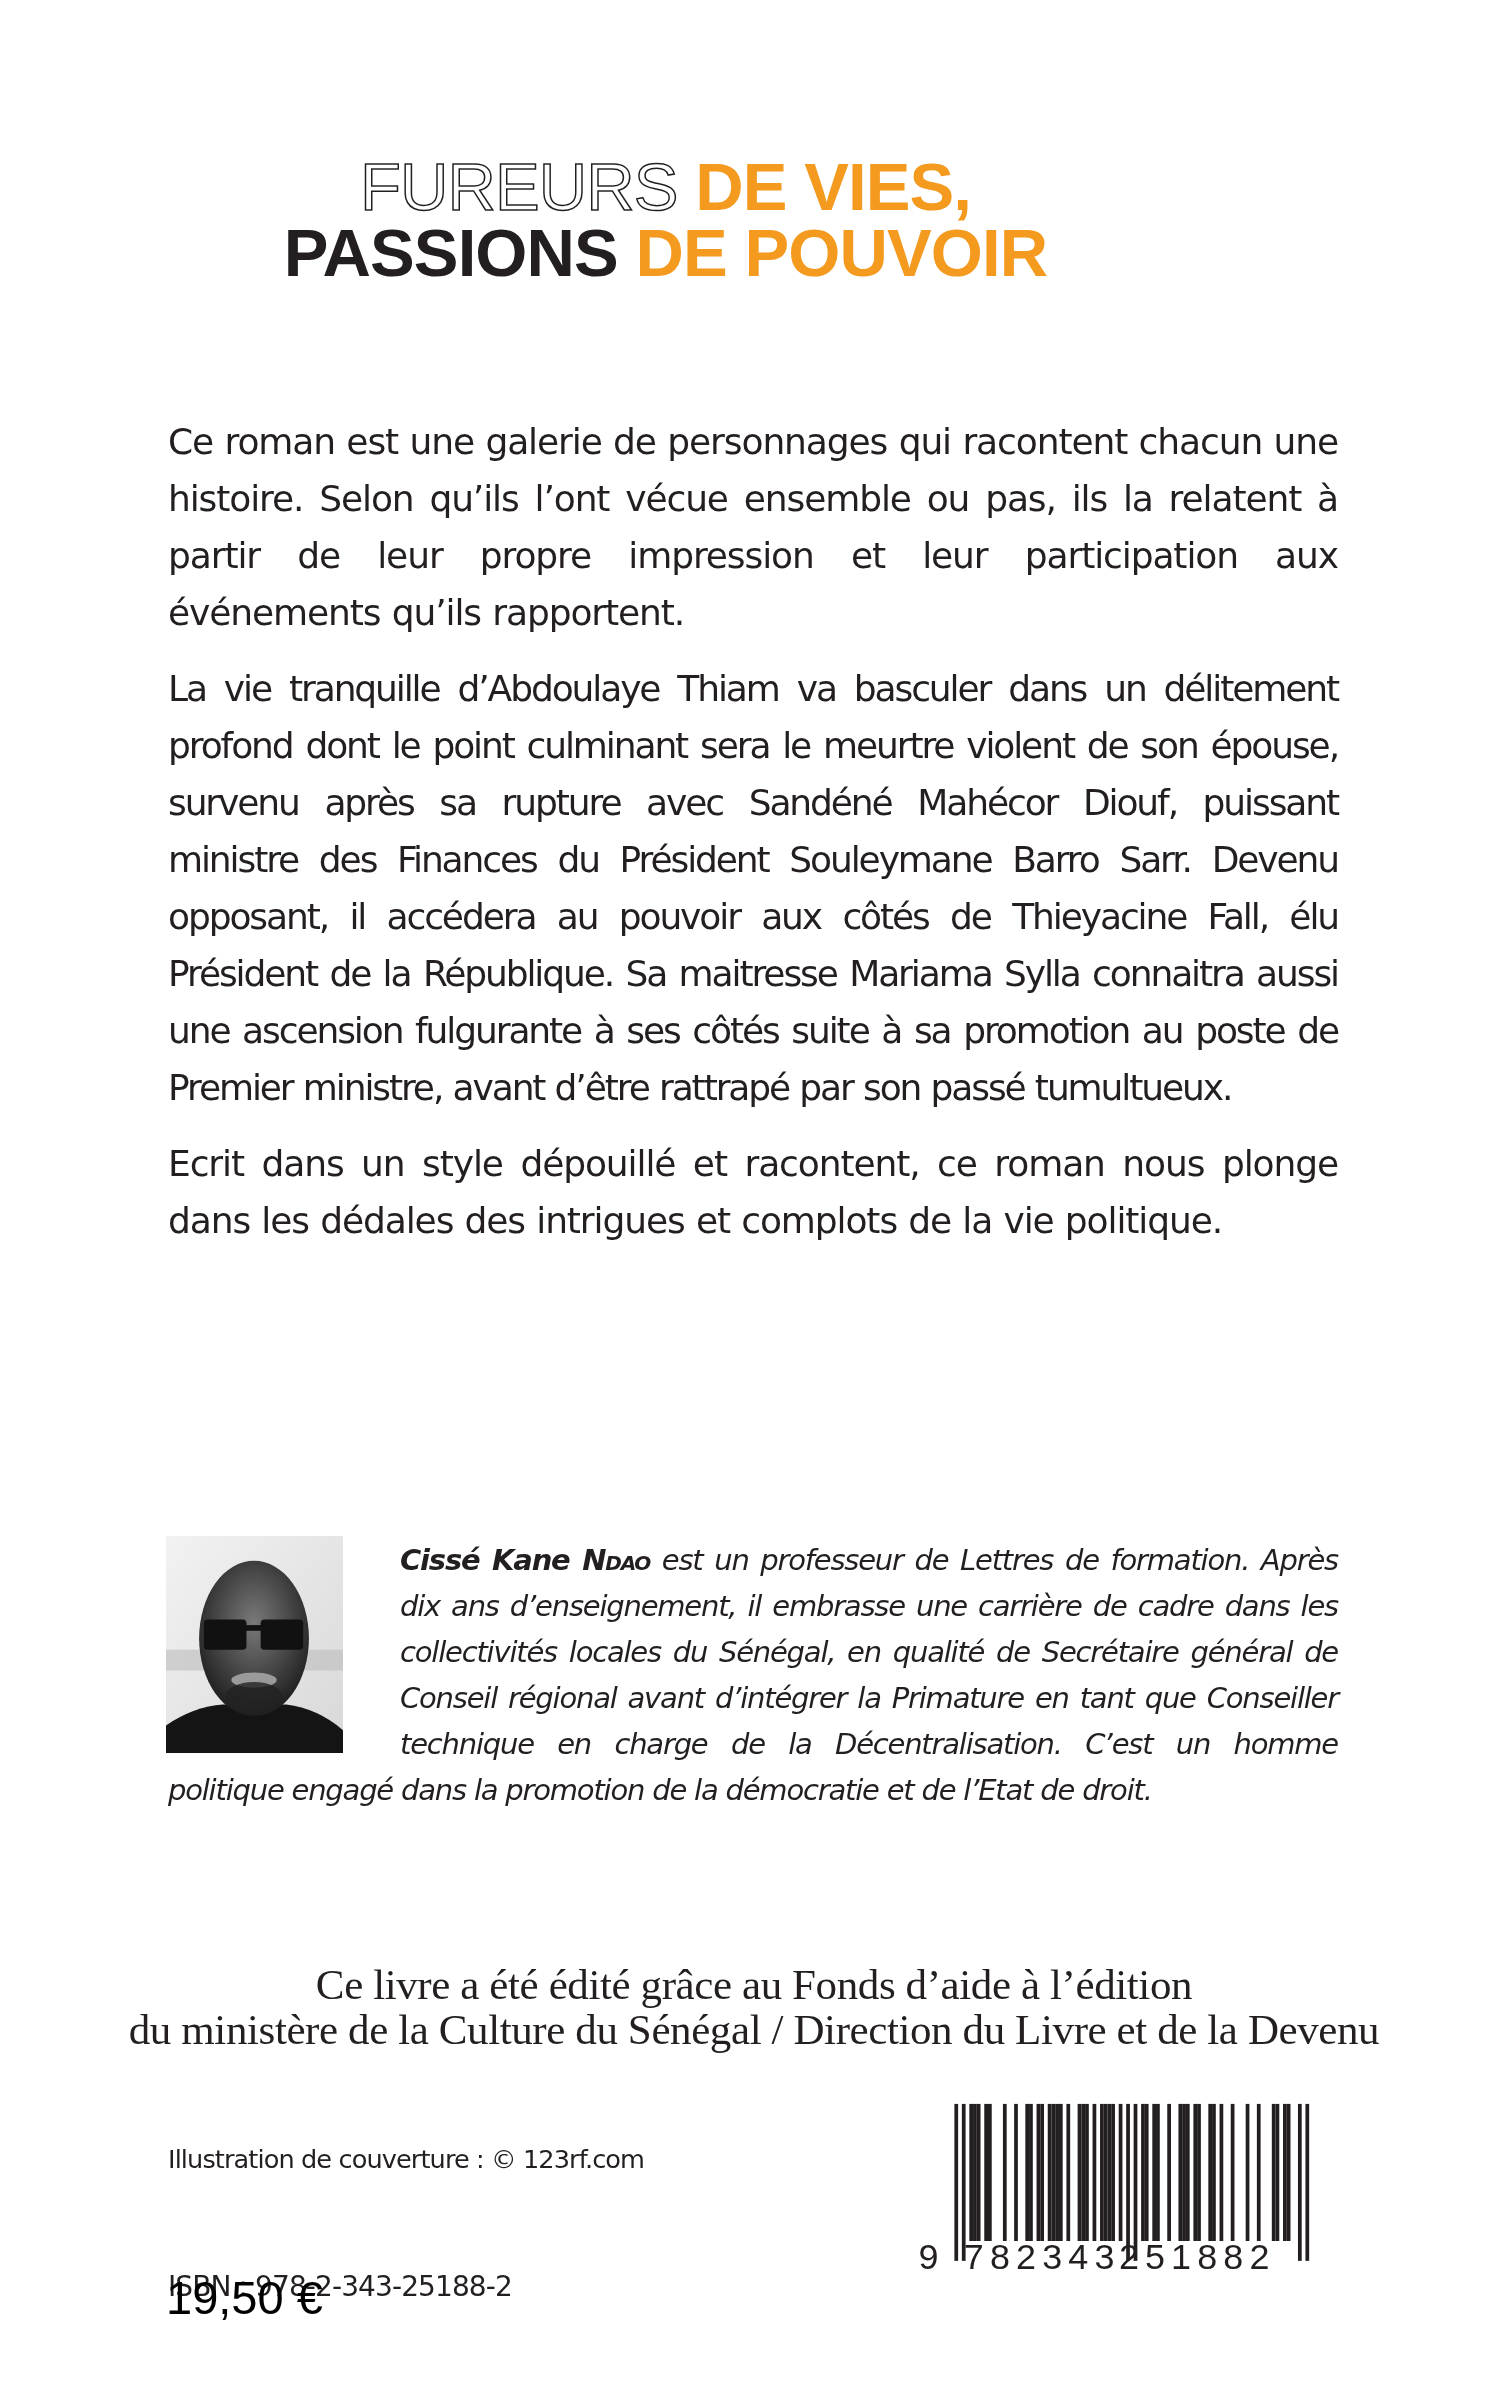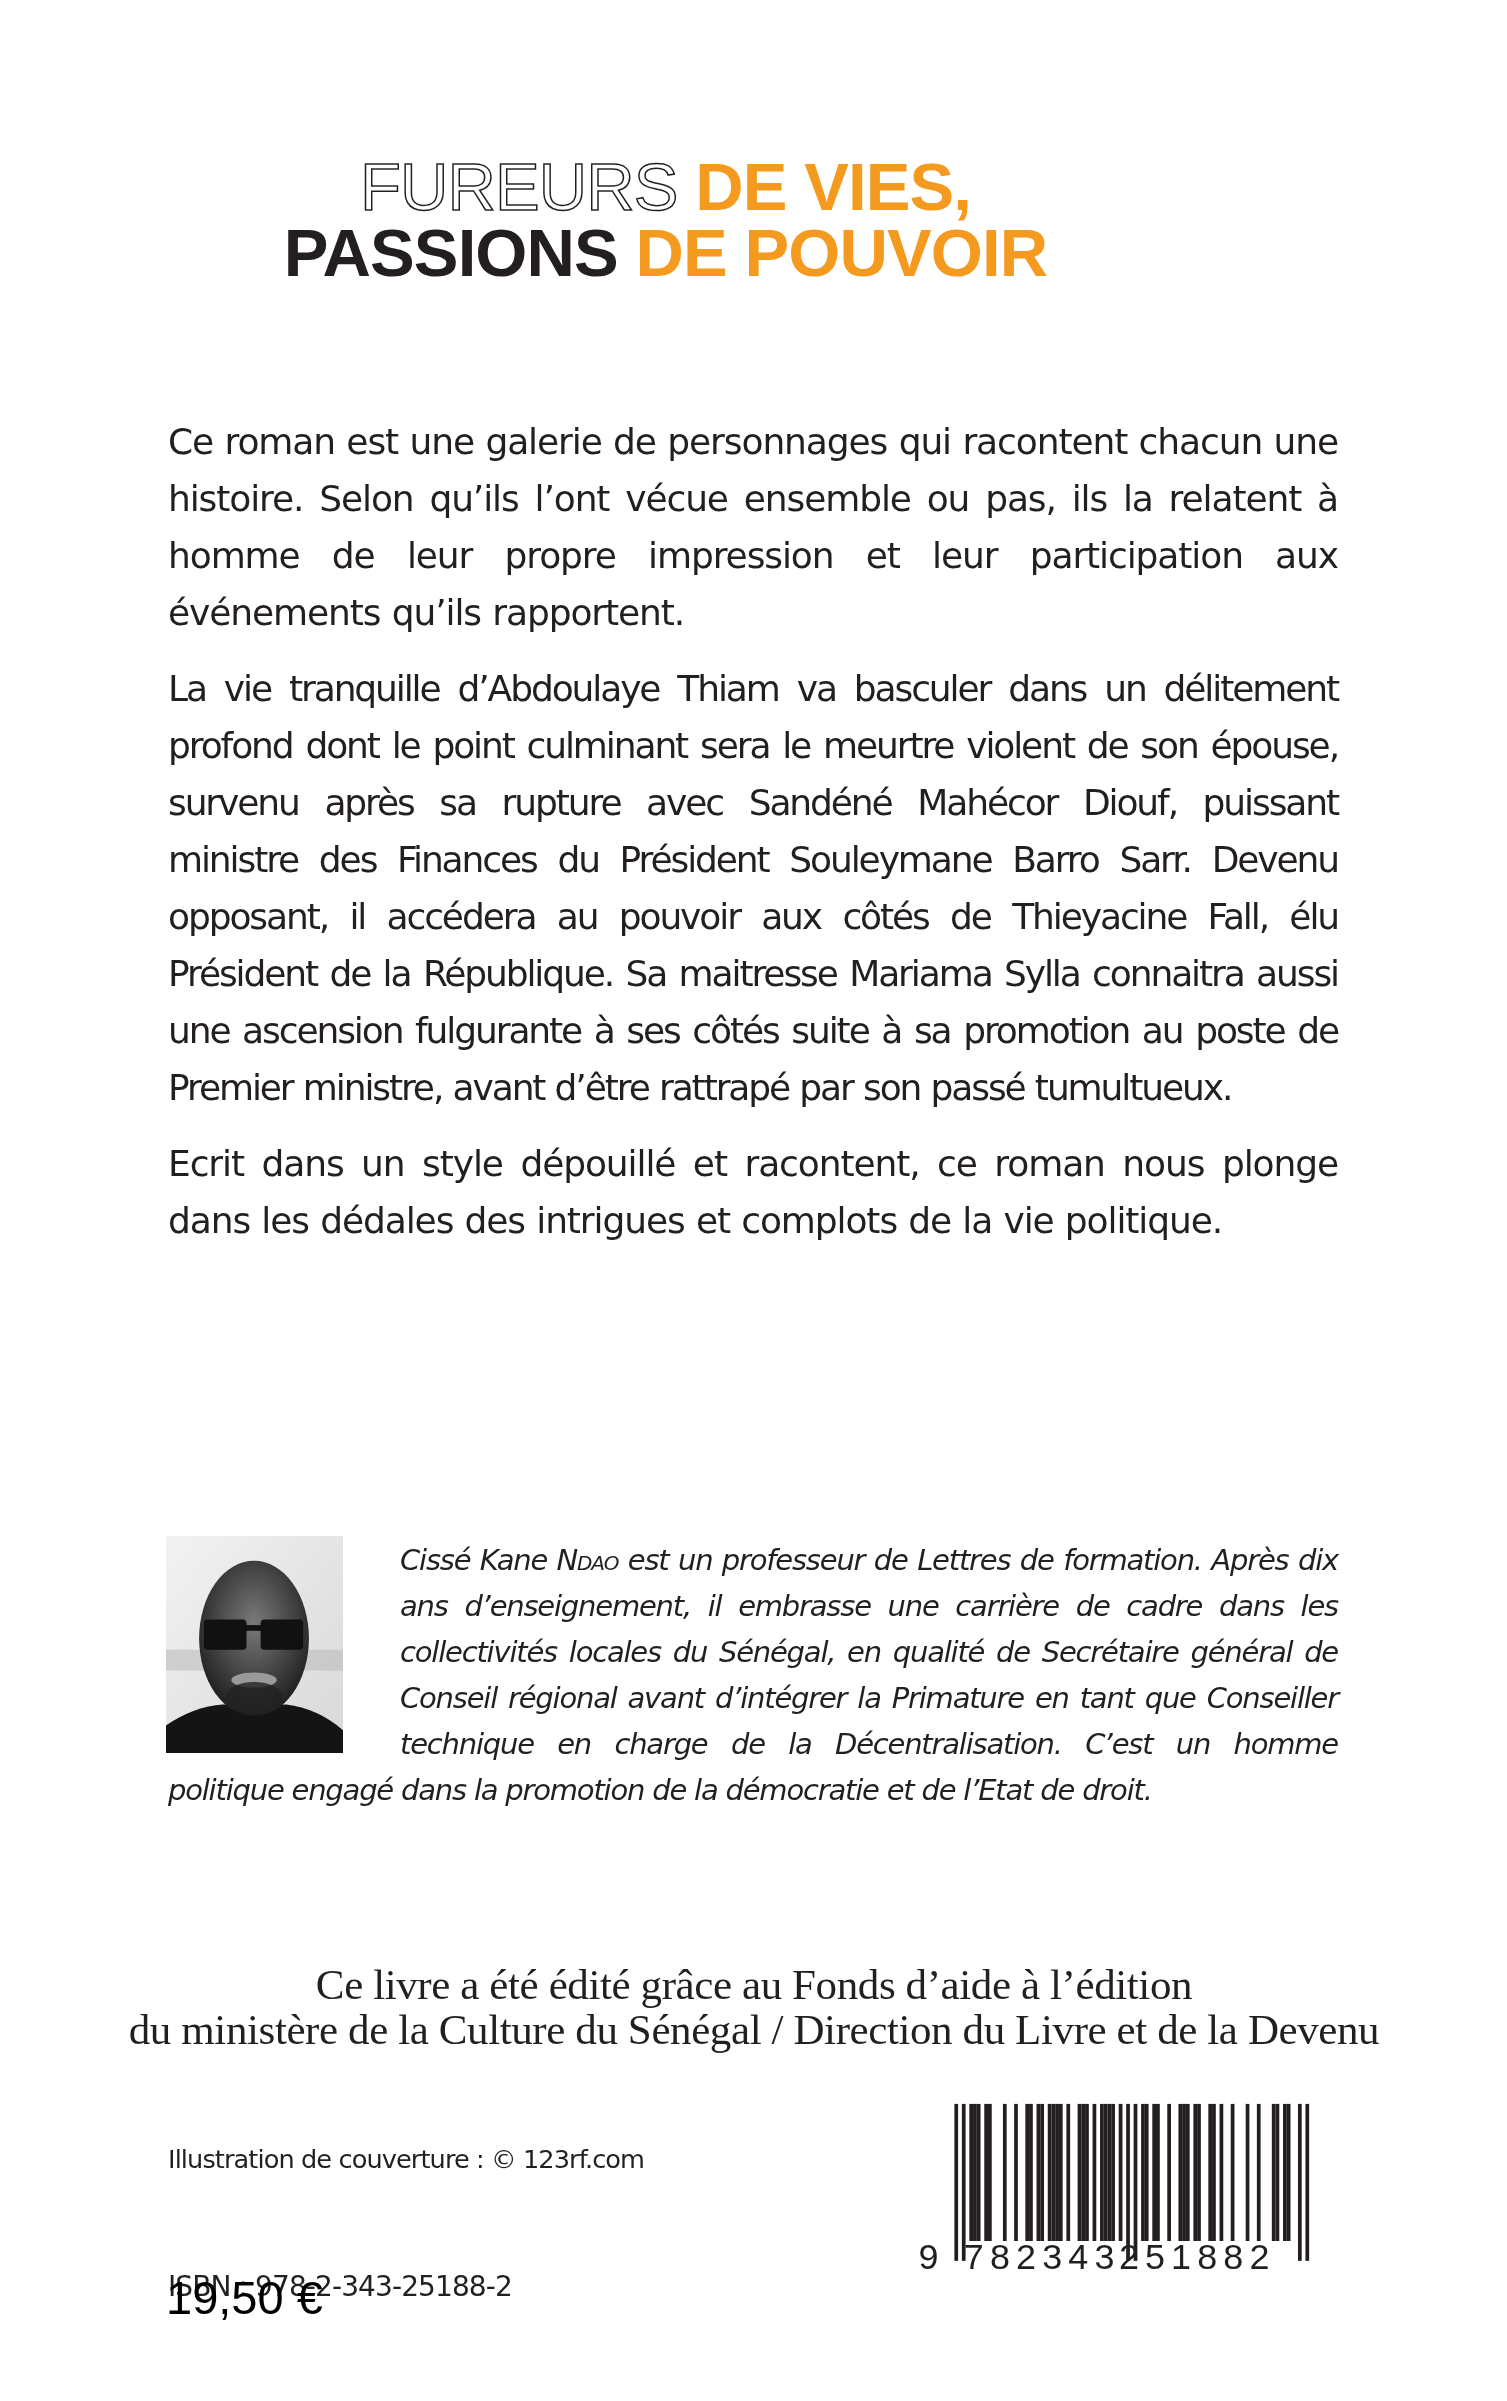--- a/index.html
+++ b/index.html
@@ -15,21 +15,21 @@
 
     
     .synopsis { left: 168px; width: 1170px; top: 413px; font-family: "DejaVu Sans", sans-serif; font-size: 36px; line-height: 57px; color: #231f20; }
     .synopsis p { margin: 0 0 19px 0; text-align: justify; text-align-last: left; letter-spacing: -1.1px; word-spacing: 0.9px; }
     .synopsis p.condensed { letter-spacing: -2.1px; }
 
     
     .author-photo { left: 166px; top: 1536px; width: 177px; height: 217px; overflow: hidden; background: #e9e9e9; }
     .author-bio { left: 168px; width: 1170px; top: 1537px; font-family: "DejaVu Sans", sans-serif; font-style: italic; font-size: 29px; line-height: 46px; color: #231f20; text-align: justify; text-align-last: left; letter-spacing: -1.2px; }
     .author-bio .float-spacer { float: left; width: 232px; height: 229px; }
-    .author-bio .name { font-weight: 400; }
+    .author-bio .name { font-weight: 700; }
     .author-bio .sc { font-variant: small-caps; }
 
     
     .funding { left: 0; width: 1508px; top: 1962px; text-align: center; font-family: "Liberation Serif", serif; font-size: 43px; line-height: 45px; color: #231f20; }
     .funding span { display: block; letter-spacing: -0.4px; }
 
     
     .credit { left: 168px; top: 2144px; font-family: "DejaVu Sans", sans-serif; font-size: 25.6px; color: #231f20; letter-spacing: -0.9px; white-space: nowrap; }
     .isbn { left: 168px; top: 2226px; font-family: "DejaVu Sans", sans-serif; font-size: 28px; color: #231f20; letter-spacing: -0.9px; white-space: nowrap; margin-top: 44px; }
     .price { left: 166px; top: 2271px; font-family: "Liberation Sans", sans-serif; font-size: 47px; line-height: 53px; color: #000; white-space: nowrap; }
@@ -45,21 +45,21 @@
     <span class="thin">FUREURS</span>
     <span class="orange">DE VIES,</span>
   </span>
   <span class="line">
     <span class="dark">PASSIONS</span>
     <span class="orange">DE POUVOIR</span>
   </span>
 </div>
 
 <div class="abs synopsis">
-  <p>Ce roman est une galerie de personnages qui racontent chacun une histoire. Selon qu’ils l’ont vécue ensemble ou pas, ils la relatent à homme de leur propre impression et leur participation aux événements qu’ils rapportent.</p>
+  <p>Ce roman est une galerie de personnages qui racontent chacun une histoire. Selon qu’ils l’ont vécue ensemble ou pas, ils la relatent à partir de leur propre impression et leur participation aux événements qu’ils rapportent.</p>
   <p class="condensed">La vie tranquille d’Abdoulaye Thiam va basculer dans un délitement profond dont le point culminant sera le meurtre violent de son épouse, survenu après sa rupture avec Sandéné Mahécor Diouf, puissant ministre des Finances du Président Souleymane Barro Sarr. Devenu opposant, il accédera au pouvoir aux côtés de Thieyacine Fall, élu Président de la République. Sa maitresse Mariama Sylla connaitra aussi une ascension fulgurante à ses côtés suite à sa promotion au poste de Premier ministre, avant d’être rattrapé par son passé tumultueux.</p>
   <p>Ecrit dans un style dépouillé et racontent, ce roman nous plonge dans les dédales des intrigues et complots de la vie politique.</p>
 </div>
 
 <div class="abs author-photo">
   <svg width="177" height="217" viewBox="0 0 187 229">
     <defs>
       <linearGradient id="bg" x1="0" y1="0" x2="1" y2="1">
         <stop offset="0" stop-color="#f2f2f2"></stop>
         <stop offset="1" stop-color="#d8d8d8"></stop>

